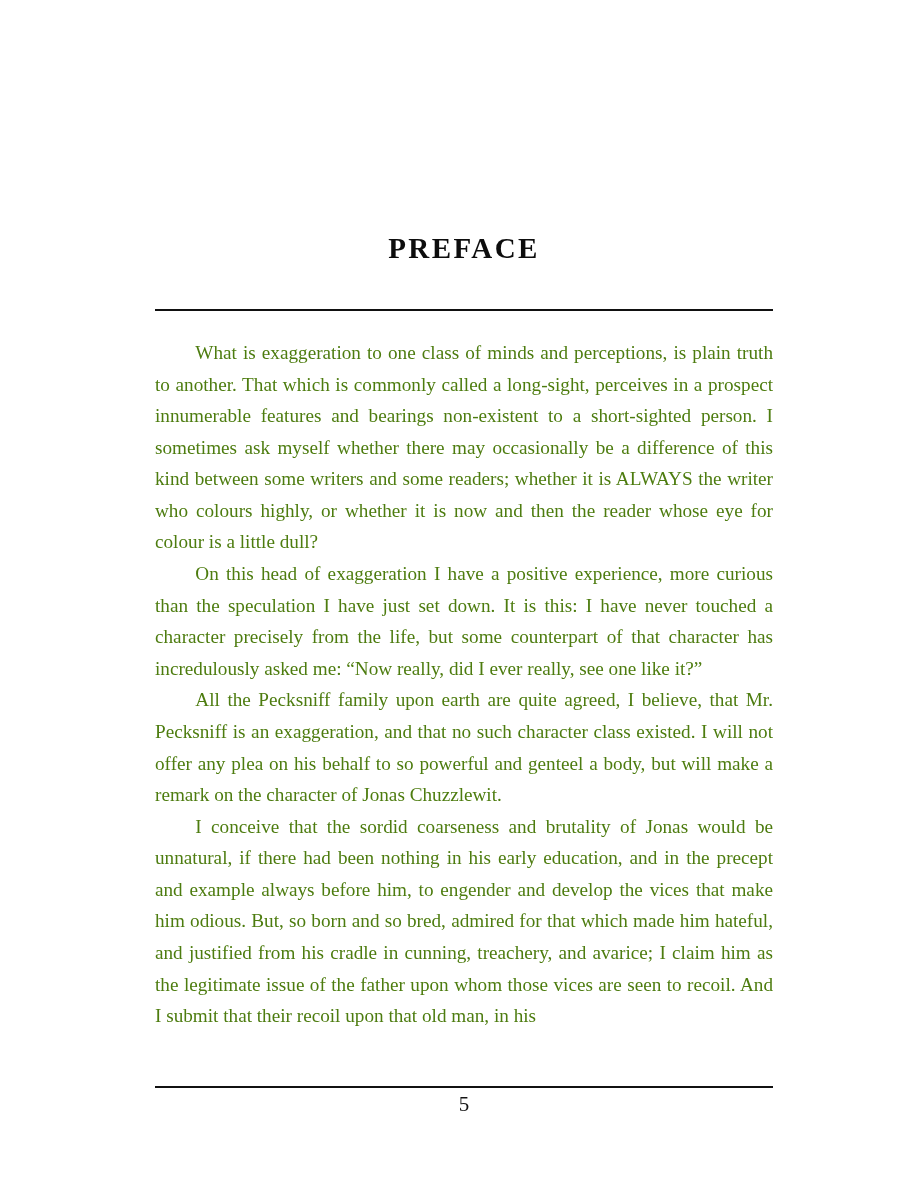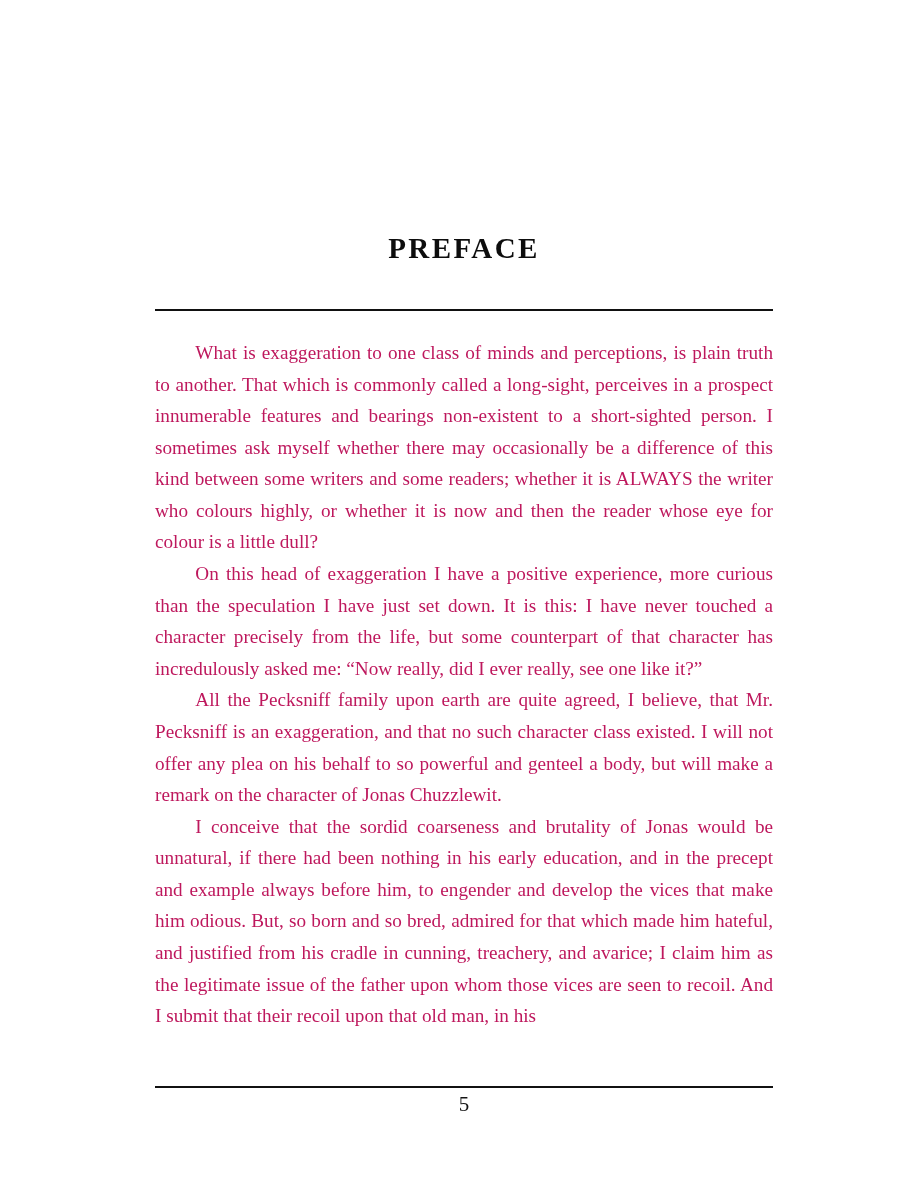--- a/index.html
+++ b/index.html
@@ -41,21 +41,21 @@
     margin-top: 44px;
     border: 0;
     border-top: 2px solid #111111;
     width: 100%;
   }
   .body-text {
     margin-top: 26px;
     font-size: 19.2px;
     line-height: 1.645;
     text-align: justify;
-    color: #be185d;
+    color: #4d7c0f;
   }
   .body-text p {
     margin: 0;
     text-indent: 2.1em;
     hyphens: manual;
   }
   .footer-rule {
     position: absolute;
     left: 141px;
     top: 1078px;

